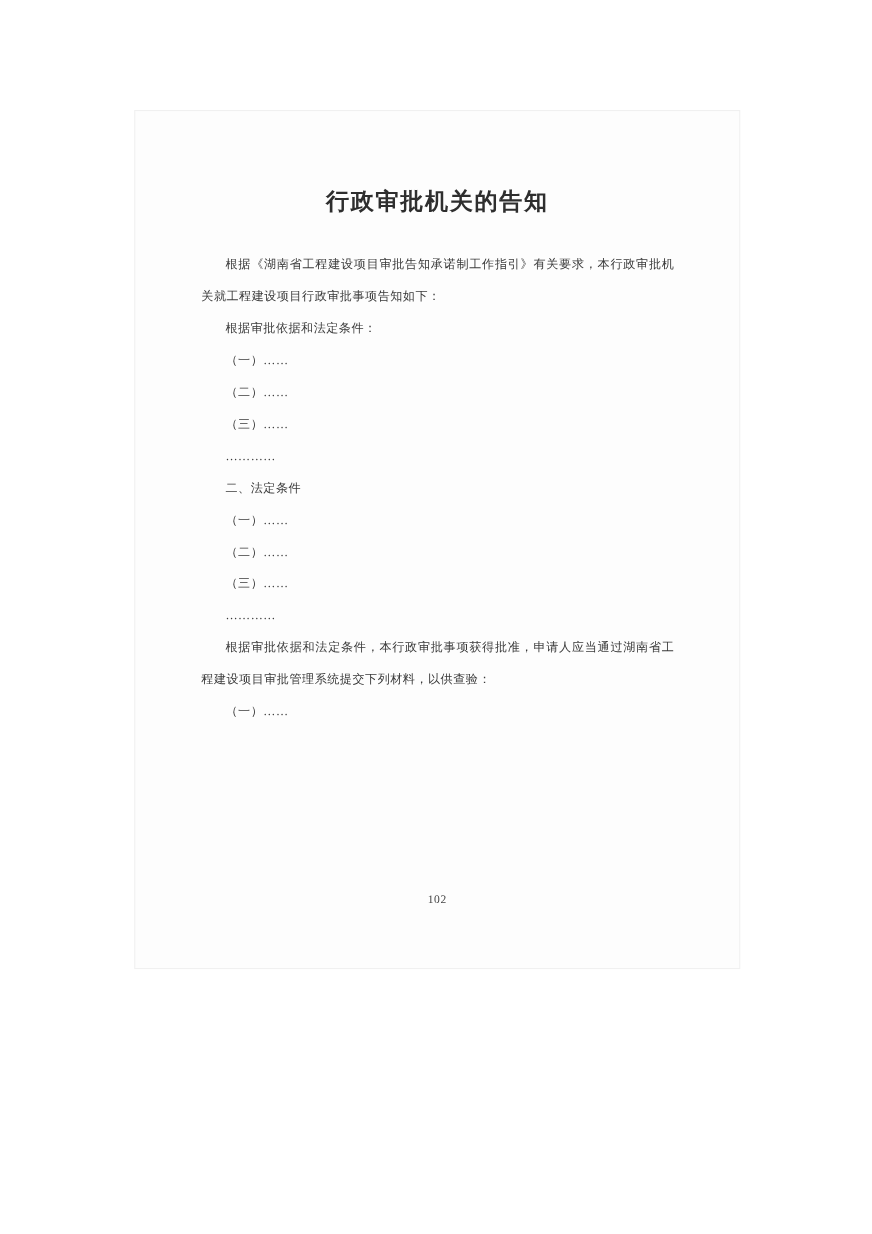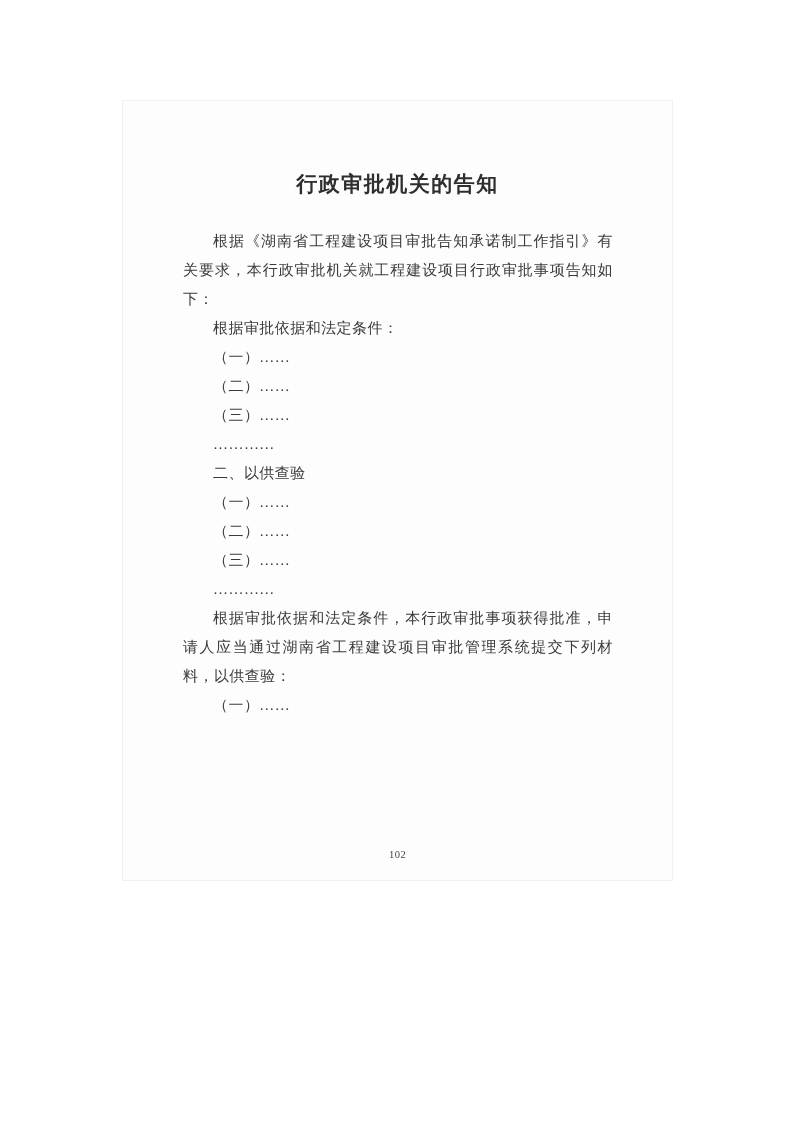--- a/index.html
+++ b/index.html
@@ -35,55 +35,55 @@
     letter-spacing: 1.5px;
     color: #2e2e2e;
   }
   .body {
     margin: 28px 59px 0 60px;
     width: 430px;
   }
   .body p {
     margin: 0;
     font-family: "Liberation Serif", "DejaVu Serif", serif;
-    font-size: 15px;
+    font-size: 11px;
     line-height: 29px;
     letter-spacing: 0.45px;
     color: #3a3a3a;
     text-align: justify;
     text-justify: inter-character;
     text-indent: 2em;
     word-break: break-all;
   }
   .page-number {
     position: absolute;
     left: 0;
     right: 0;
-    top: 748px;
+    top: 712px;
     text-align: center;
     font-family: "Liberation Serif", "DejaVu Serif", serif;
     font-size: 10.5px;
     letter-spacing: 0.5px;
     color: #444444;
   }
 </style>
 </head>
 <body>
 
 <div class="canvas">
   <div class="page">
     <h1 class="title">行政审批机关的告知</h1>
     <div class="body" id="paragraphs">
         <p>根据《湖南省工程建设项目审批告知承诺制工作指引》有关要求，本行政审批机关就工程建设项目行政审批事项告知如下：</p>
         <p>根据审批依据和法定条件：</p>
         <p>（一）……</p>
         <p>（二）……</p>
         <p>（三）……</p>
         <p>…………</p>
-        <p>二、以供查验</p>
+        <p>二、法定条件</p>
         <p>（一）……</p>
         <p>（二）……</p>
         <p>（三）……</p>
         <p>…………</p>
         <p>根据审批依据和法定条件，本行政审批事项获得批准，申请人应当通过湖南省工程建设项目审批管理系统提交下列材料，以供查验：</p>
         <p>（一）……</p>
       </div>
     <div class="page-number">102</div>
   </div>
 </div>

